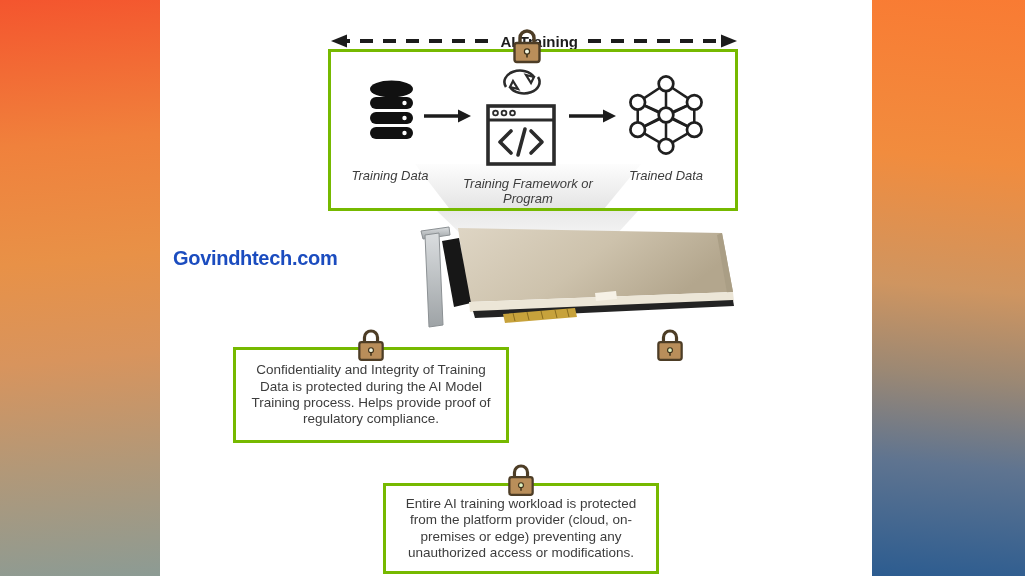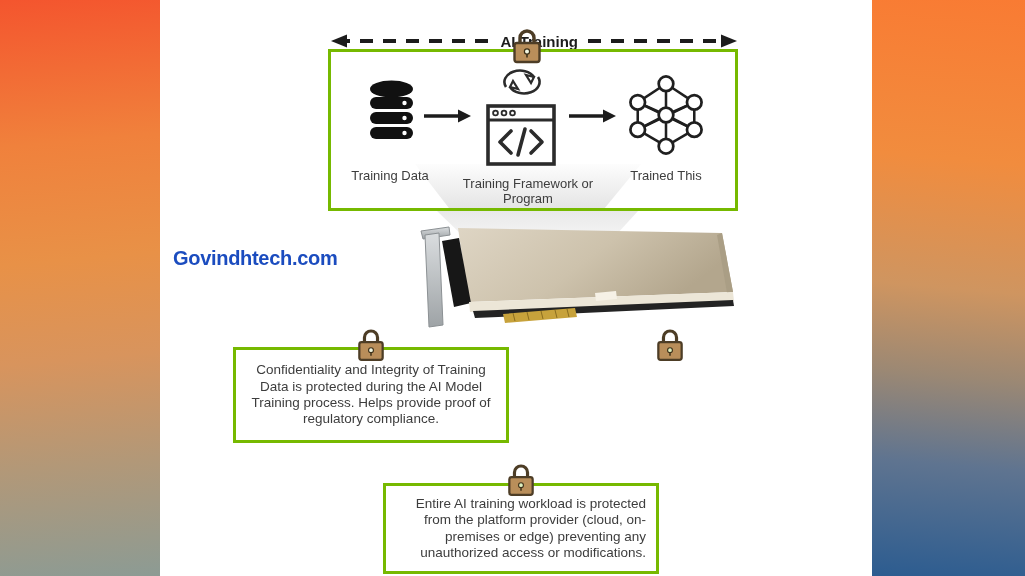--- a/index.html
+++ b/index.html
@@ -18,21 +18,21 @@
   }
   
   .flow-title-row{
     position:absolute;left:326px;top:1px;width:412px;height:24px;
     display:flex;align-items:center;justify-content:flex-end;gap:8px;margin-top:28px;
   }
   .flow-title{font-size:15px;font-weight:bold;color:#1c1c1c;white-space:nowrap;}
   
   .main-box{
     position:absolute;left:328px;top:49px;width:410px;height:162px;
-    border:3px solid #76b900;background:#fff;box-sizing:border-box;
+    border:3px solid #76b900;background:#fff;box-sizing:border-box;font-style:italic;
   }
   .funnel-in{
     position:absolute;left:84px;top:112px;width:226px;height:44px;
     background:linear-gradient(180deg,rgba(236,236,236,0.12),rgba(226,226,226,0.9));
     clip-path:polygon(0 0,100% 0,84% 100%,15% 100%);
   }
   .funnel-out{
     position:absolute;left:437px;top:211px;width:201px;height:33px;
     background:linear-gradient(180deg,#e9e9e9,#f7f7f7);
     clip-path:polygon(0 0,100% 0,85% 100%,17% 100%);
@@ -49,21 +49,21 @@
   
   .gpu{position:absolute;left:415px;top:221px;z-index:1;}
   
   .callout{
     position:absolute;border:3px solid #76b900;background:#fff;box-sizing:border-box;
     display:flex;align-items:center;justify-content:center;text-align:center;
     color:#3d3d3d;font-size:13.5px;line-height:1.22;padding:4px 10px;z-index:2;
   }
   .callout-left{left:233px;top:347px;width:276px;height:96px;}
   .callout-right{left:533px;top:348px;width:276px;height:91px;}
-  .callout-bottom{left:383px;top:483px;width:276px;height:91px;text-align:right;}
+  .callout-bottom{left:383px;top:483px;width:276px;height:91px;}
 </style>
 </head>
 <body>
 
 <div class="stage">
   <div class="bg-left"></div>
   <div class="bg-right"></div>
 
   <div class="flow-title-row">
     <svg width="162" height="16">
@@ -140,21 +140,21 @@
       <g fill="#fff" stroke="#1f1f1f" stroke-width="2.8">
         <circle cx="40" cy="10" r="7.5"></circle>
           <circle cx="11" cy="29" r="7.5"></circle>
           <circle cx="69" cy="29" r="7.5"></circle>
         <circle cx="40" cy="42" r="7.5"></circle>
           <circle cx="11" cy="57" r="7.5"></circle>
           <circle cx="69" cy="57" r="7.5"></circle>
         <circle cx="40" cy="74" r="7.5"></circle>
       </g>
     </svg>
-    <div class="node-label" style="left:275px;top:116px;width:120px">Trained This</div>
+    <div class="node-label" style="left:275px;top:116px;width:120px">Trained Data</div>
   </div>
 
   <div class="funnel-out"></div>
 
   <svg class="lock" style="left:512px;top:27px" width="30" height="38" viewBox="0 0 30 38">
     <path d="M8,17 v-6 a7,7 0 0 1 14,0 v6" fill="none" stroke="#4d3d26" stroke-width="3.4"></path>
     <rect x="2.5" y="16" width="25" height="19" rx="2.5" fill="#b98e5a" stroke="#4d3d26" stroke-width="2.4"></rect>
     <circle cx="15" cy="24.5" r="2.6" fill="#f2f7e2" stroke="#3d3019" stroke-width="1.2"></circle>
     <line x1="15" y1="27" x2="15" y2="30.5" stroke="#3d3019" stroke-width="1.6"></line>
   </svg>

